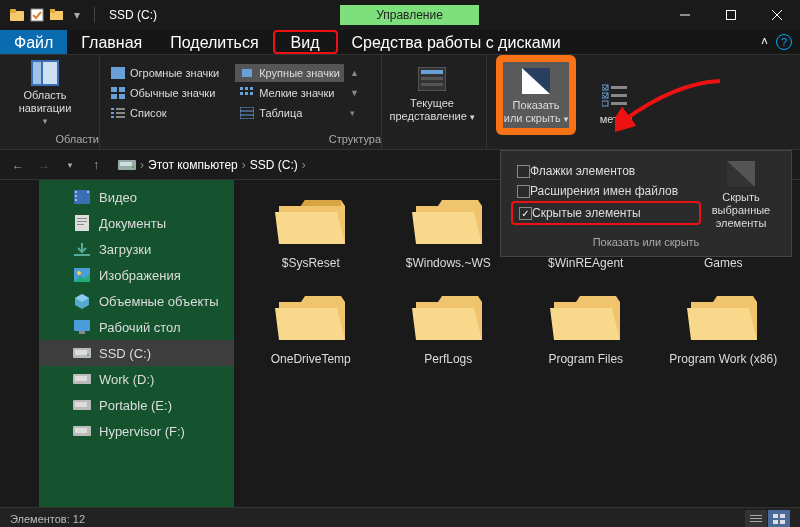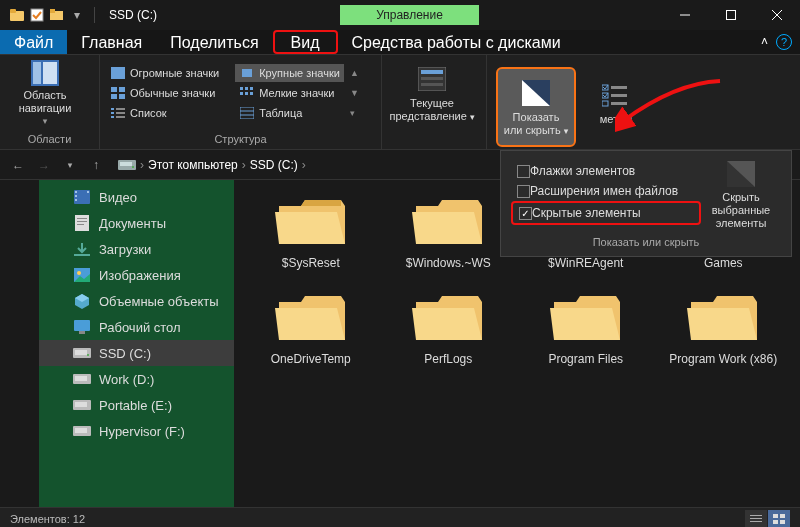--- a/index.html
+++ b/index.html
@@ -20,29 +20,29 @@
 
 .menubar { height: 25px; background: #161616; display: flex; align-items: stretch; border-bottom: 1px solid #333; position: relative; }
 .menu-item { padding: 0 14px; line-height: 25px; color: #fff; font-size: 16px; }
 .menu-file { background: #0b6bb0; }
 .menu-vid { border: 2px solid #e11; border-radius: 4px; line-height: 21px; padding: 0 16px; }
 .menubar-right { margin-left: auto; display: flex; align-items: center; gap: 8px; padding-right: 8px; }
 
 .ribbon { height: 95px; background: #202020; display: flex; border-bottom: 1px solid #333; }
 .ribbon-group { border-right: 1px solid #333; display: flex; flex-direction: column; }
 .ribbon-group-body { flex: 1; display: flex; align-items: center; }
-.ribbon-group-label { text-align: center; font-size: 11px; color: #aaa; padding: 2px 0 4px; }
+.ribbon-group-label { text-align: right; font-size: 11px; color: #aaa; padding: 2px 0 4px; }
 .big-btn { display: flex; flex-direction: column; align-items: center; justify-content: center; width: 90px; height: 70px; font-size: 11px; text-align: center; line-height: 13px; color: #ddd; }
 .big-btn .big-icon { width: 32px; height: 32px; margin-bottom: 2px; display: flex; align-items: center; justify-content: center; }
 .small-list { display: flex; flex-direction: column; padding: 4px 6px; gap: 2px; }
 .small-item { display: flex; align-items: center; gap: 4px; font-size: 11px; color: #ddd; white-space: nowrap; padding: 1px 4px; }
 .small-item.sel { background: #555; }
 .small-icon { width: 16px; height: 16px; display: inline-flex; align-items: center; justify-content: center; }
 .ribbon-show { position: relative; }
-.ribbon-show .big-btn.hl { background: #5a5a5a; border: 2px solid #f97316; border-radius: 6px; width: 80px; height: 80px; margin-top: 12px; }
+.ribbon-show .big-btn.hl { background: #5a5a5a; border: 7px solid #f97316; border-radius: 6px; width: 80px; height: 80px; margin-top: 0; }
 .arrow { position: absolute; }
 
 .addrbar { height: 30px; background: #1b1b1b; display: flex; align-items: center; padding: 0 8px; gap: 6px; border-bottom: 1px solid #333; }
 .nav-btn { width: 20px; height: 20px; display: flex; align-items: center; justify-content: center; color: #aaa; }
 .crumb { display: flex; align-items: center; gap: 4px; color: #fff; font-size: 12px; }
 .crumb-sep { color: #888; }
 
 .dropdown { position: absolute; left: 500px; top: 150px; width: 292px; background: #2b2b2b; border: 1px solid #444; padding: 10px 10px 8px 10px; z-index: 10; }
 .dd-row { display: flex; align-items: flex-start; }
 .dd-checks { flex: 1; }

